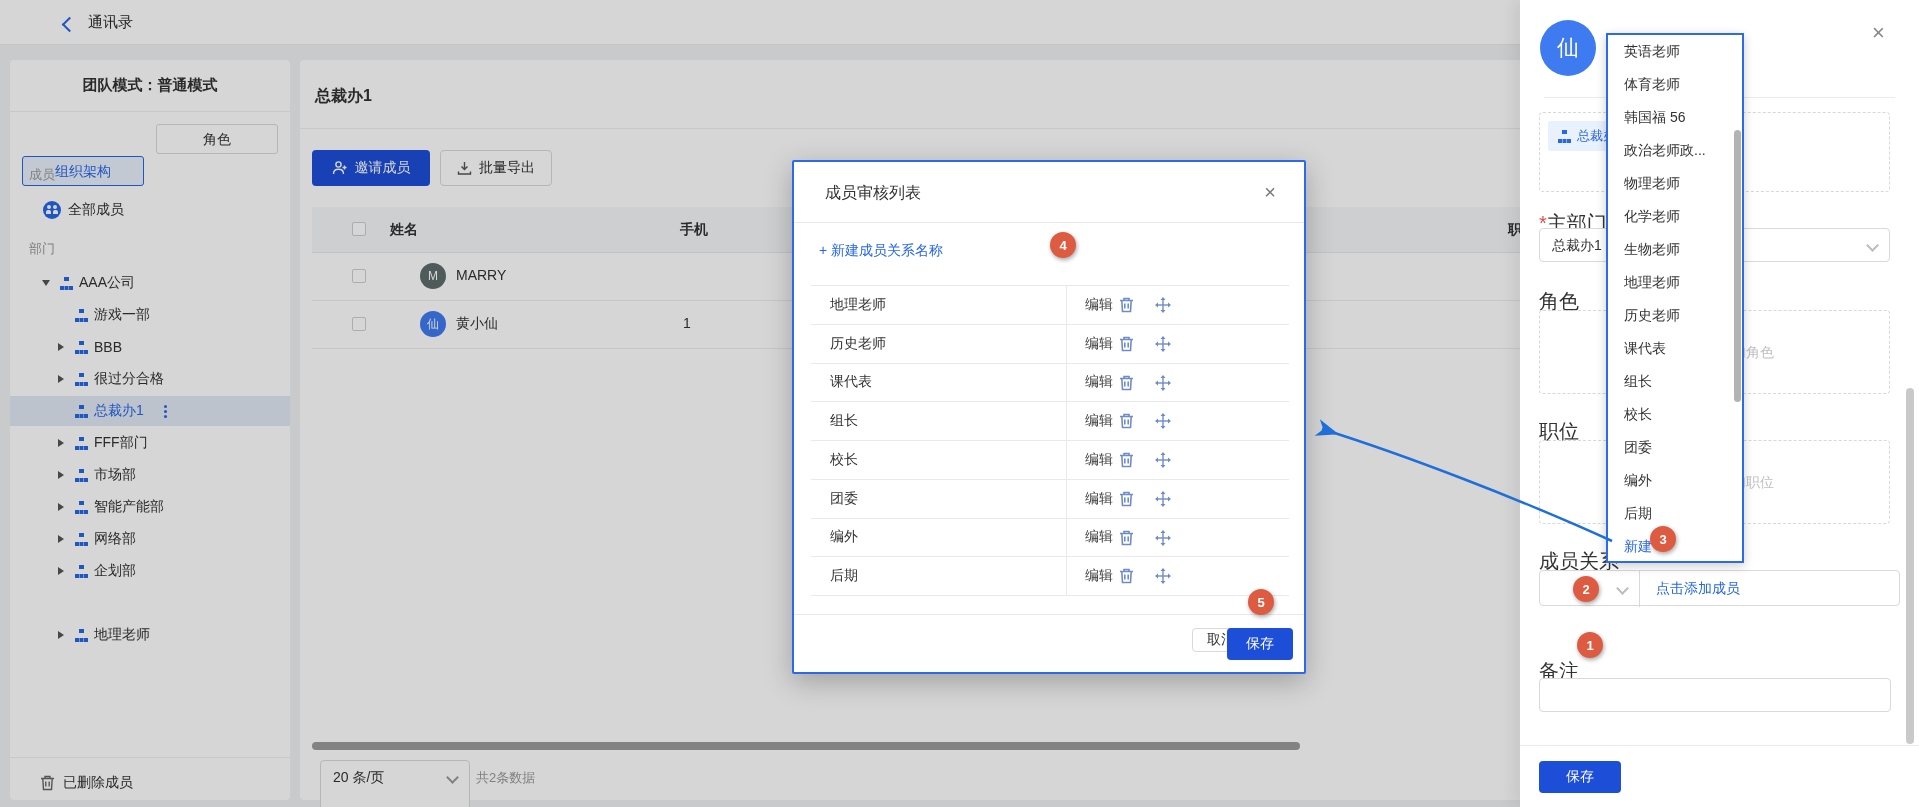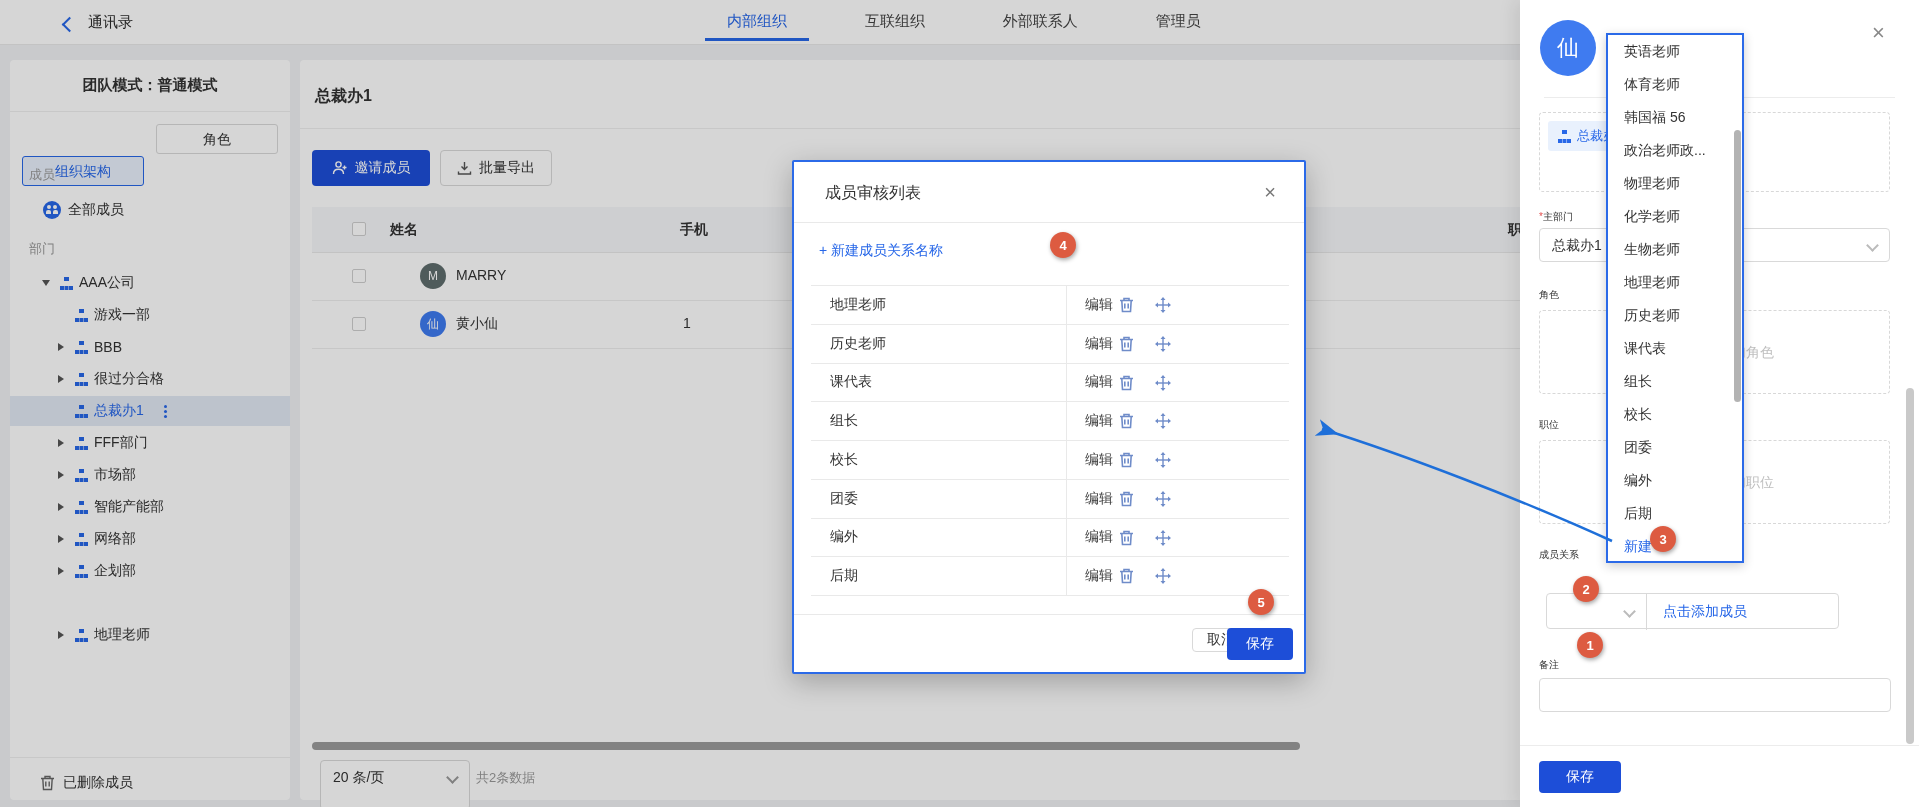--- a/index.html
+++ b/index.html
@@ -56,37 +56,31 @@
   .mrow .nm{margin-left:19px;}
   .mrow .edit{position:absolute;left:274px;color:#404040;cursor:pointer;}
   .mrow .tr-ic{position:absolute;left:308px;top:11px;cursor:pointer;}
   .mrow .mv-ic{position:absolute;left:344px;top:11px;cursor:pointer;}
   
   .dropdown{position:absolute;left:1606px;top:33px;width:138px;height:530px;background:#fff;border:2px solid #2b6ae8;z-index:70;box-shadow:0 3px 10px rgba(0,0,0,0.2);box-sizing:border-box;overflow:hidden;}
   .ditem{height:33px;line-height:33px;padding-left:16px;color:#333;cursor:pointer;white-space:nowrap;}
   .ditem.new{color:#2767e8;}
   
   .badge{position:absolute;width:26px;height:26px;border-radius:50%;background:#dd5b41;color:#fff;display:flex;align-items:center;justify-content:center;font-size:13px;font-weight:bold;z-index:80;box-shadow:1px 2px 4px rgba(0,0,0,0.35);}
-  .label14{position:absolute;font-size:10px;color:#333;}
+  .label14{position:absolute;font-size:20px;color:#333;}
   .scroll-thumb{position:absolute;background:#c9c9c9;border-radius:4px;cursor:pointer;}
 </style>
 </head>
 <body>
 
 <div class="stage">
 
   <div class="topbar">
     <span class="abs" style="left:64px;top:17px;"><span class="chev-left"></span></span>
     <span class="abs" style="left:88px;top:13px;font-size:15px;color:#2b2b2b;">通讯录</span>
-    <div class="tabs">
-      <span class="tab active">内部组织</span>
-      <span class="tab">互联组织</span>
-      <span class="tab">外部联系人</span>
-      <span class="tab">管理员</span>
-    </div>
   </div>
 
   <div class="card" style="left:10px;top:60px;width:280px;height:740px;">
     <div class="abs" style="left:0;top:16px;width:280px;text-align:center;font-weight:bold;font-size:15px;">团队模式：普通模式</div>
     <div class="divider" style="left:0;top:51px;width:280px;"></div>
     <div class="seg active" style="left:12px;top:64px;">组织架构</div>
     <div class="seg" style="left:146px;top:64px;">角色</div>
     <div class="sec-label" style="left:19px;top:106px;">成员</div>
     <div class="tree-row" style="top:135px;padding-left:33px;">
       <span class="people-ico" style="margin-right:7px;"></span>
@@ -257,21 +251,21 @@
     <div class="dashed" style="left:19px;top:310px;width:351px;height:84px;">
       <span class="ph abs" style="left:150px;top:33px;">点击添加角色</span>
     </div>
 
     <div class="label14" style="left:19px;top:418px;">职位</div>
     <div class="dashed" style="left:19px;top:440px;width:351px;height:84px;">
       <span class="ph abs" style="left:150px;top:33px;">点击添加职位</span>
     </div>
 
     <div class="label14" style="left:19px;top:548px;">成员关系</div>
-    <div class="sel" style="left:26px;top:570px;width:293px;height:36px;margin-top:23px;">
+    <div class="sel" style="left:19px;top:570px;width:361px;height:36px;">
       <span class="abs" style="left:0;top:0;width:99px;height:36px;border-right:1px solid #d9d9d9;cursor:pointer;">
         <span class="chev-down abs" style="left:78px;top:13px;border-color:#bbb;"></span>
       </span>
       <span class="link abs" style="left:116px;top:9px;">点击添加成员</span>
     </div>
 
     <div class="label14" style="left:19px;top:658px;">备注</div>
     <div class="sel" style="left:19px;top:678px;width:352px;height:34px;"></div>
 
     <div class="divider" style="left:0;top:745px;width:399px;background:#ececec;"></div>

